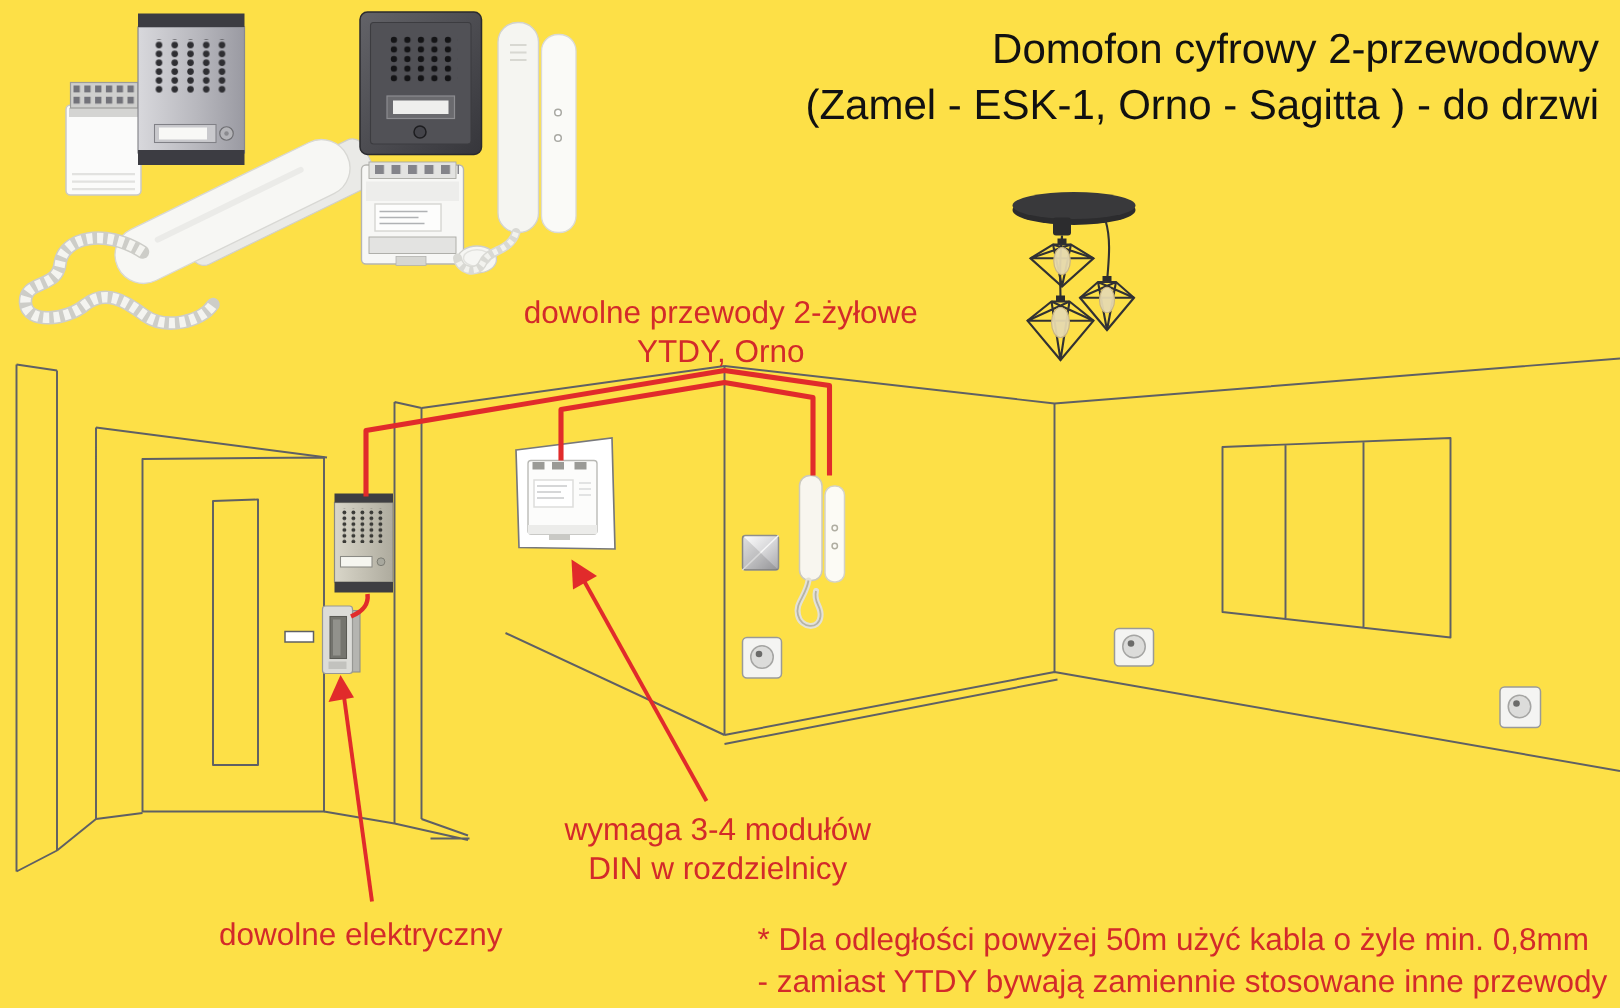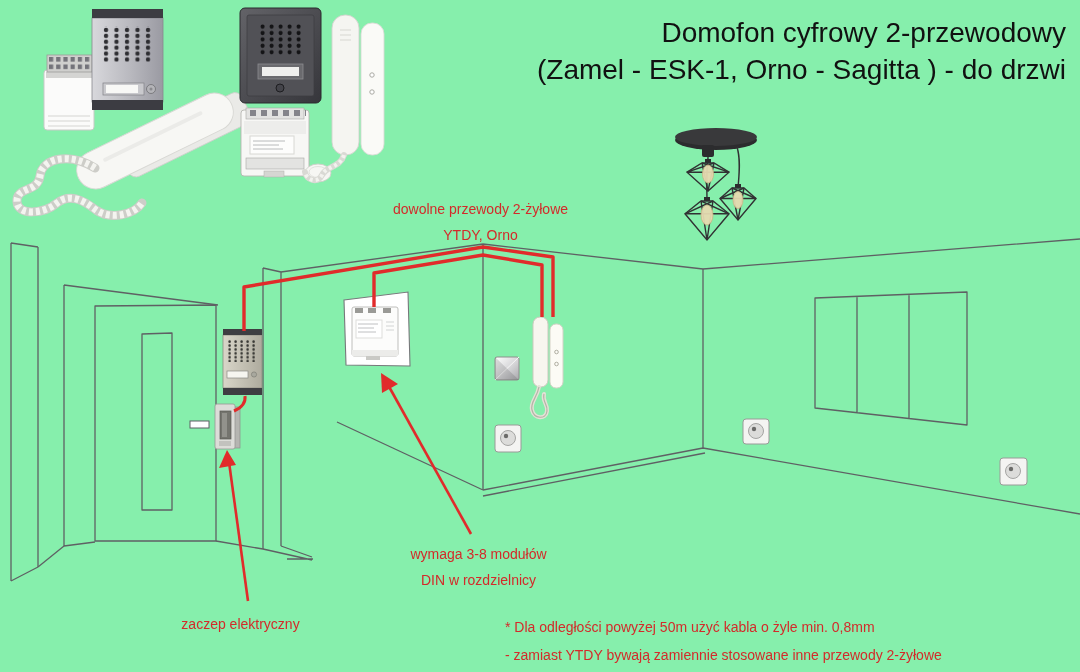--- a/index.html
+++ b/index.html
@@ -1,26 +1,26 @@
 <!DOCTYPE html>
 <html><head>
 <meta charset="utf-8">
 <style>
   html,body{margin:0;padding:0;background:#ffffff;}
   #stage{
-    position:relative;width:1080px;height:672px;background:#86efac;
+    position:relative;width:1080px;height:672px;background:#fde047;
     overflow:hidden;font-family:"Liberation Sans",sans-serif;
   }
   #scene-svg{position:absolute;left:0;top:0;z-index:1;}
   .txt{position:absolute;z-index:2;}
   .title{
     left:410px;top:14px;width:656px;text-align:right;
     color:#111111;font-size:28px;line-height:37px;
   }
-  .ann{color:#d32a2a;font-size:14px;line-height:26px;text-align:center;}
+  .ann{color:#d32a2a;font-size:21px;line-height:26px;text-align:center;}
   .ann-wires{left:348px;top:196px;width:265px;}
   .ann-module{left:356px;top:541px;width:245px;}
   .ann-strike{left:128px;top:611px;width:225px;}
   .ann-footnote{left:505px;top:613px;width:570px;text-align:left;line-height:28px;}
 </style>
 </head>
 <body>
 
 <div id="stage">
 
@@ -263,26 +263,26 @@
     <div>Domofon cyfrowy 2-przewodowy</div>
     <div>(Zamel - ESK-1, Orno - Sagitta ) - do drzwi</div>
   </div>
 
   <div class="txt ann ann-wires">
     <div>dowolne przewody 2-żyłowe</div>
     <div>YTDY, Orno</div>
   </div>
 
   <div class="txt ann ann-module">
-    <div>wymaga 3-8 modułów</div>
+    <div>wymaga 3-4 modułów</div>
     <div>DIN w rozdzielnicy</div>
   </div>
 
   <div class="txt ann ann-strike">
-    <div>zaczep elektryczny</div>
+    <div>dowolne elektryczny</div>
   </div>
 
   <div class="txt ann ann-footnote">
     <div>* Dla odległości powyżej 50m użyć kabla o żyle min. 0,8mm</div>
     <div>- zamiast YTDY bywają zamiennie stosowane inne przewody 2-żyłowe</div>
   </div>
 
 </div>
 
 </body></html>

